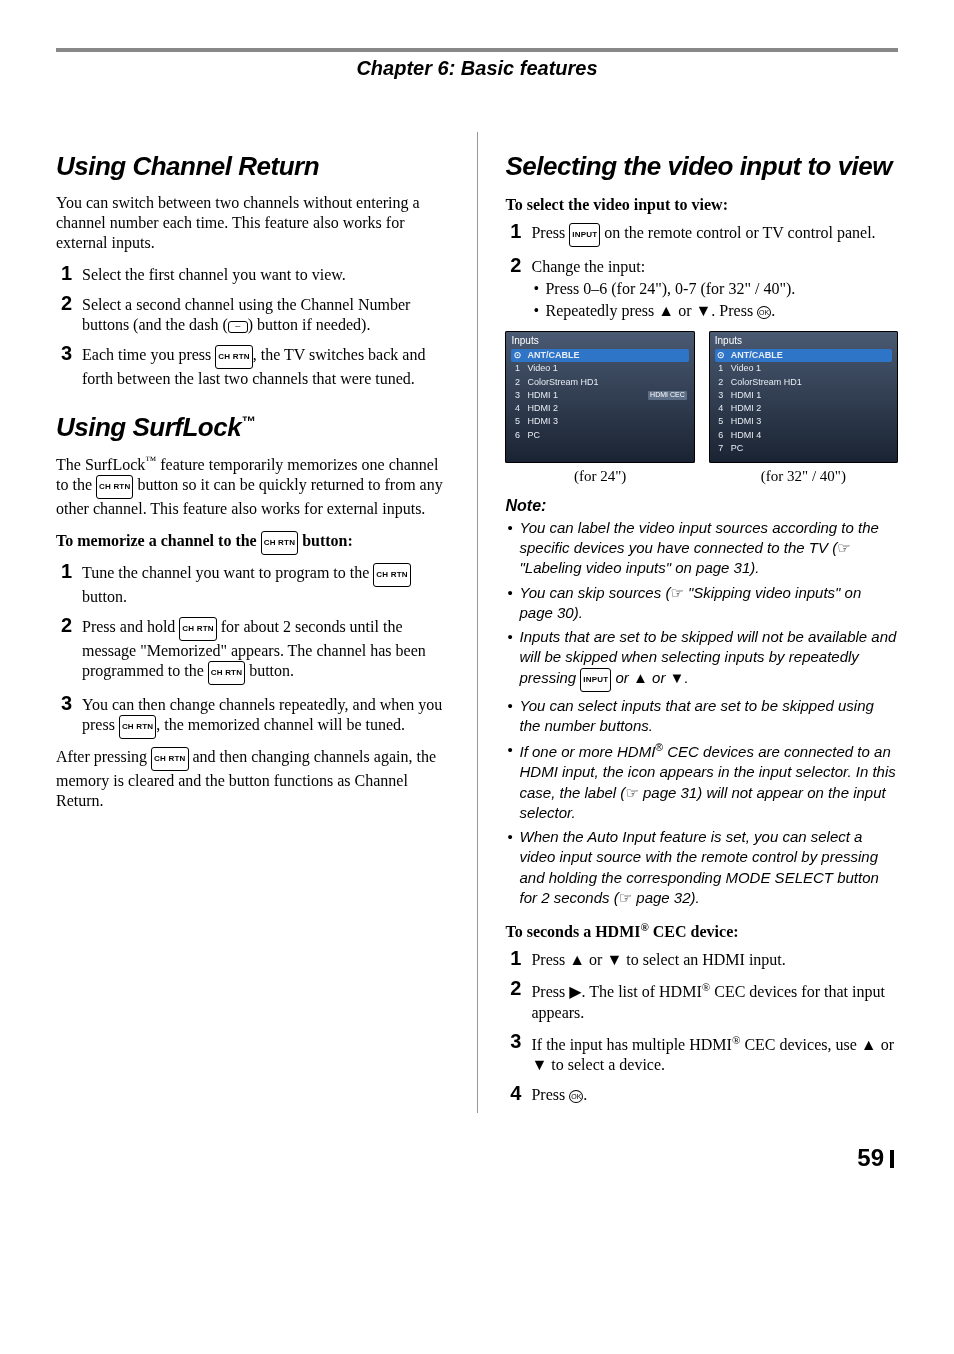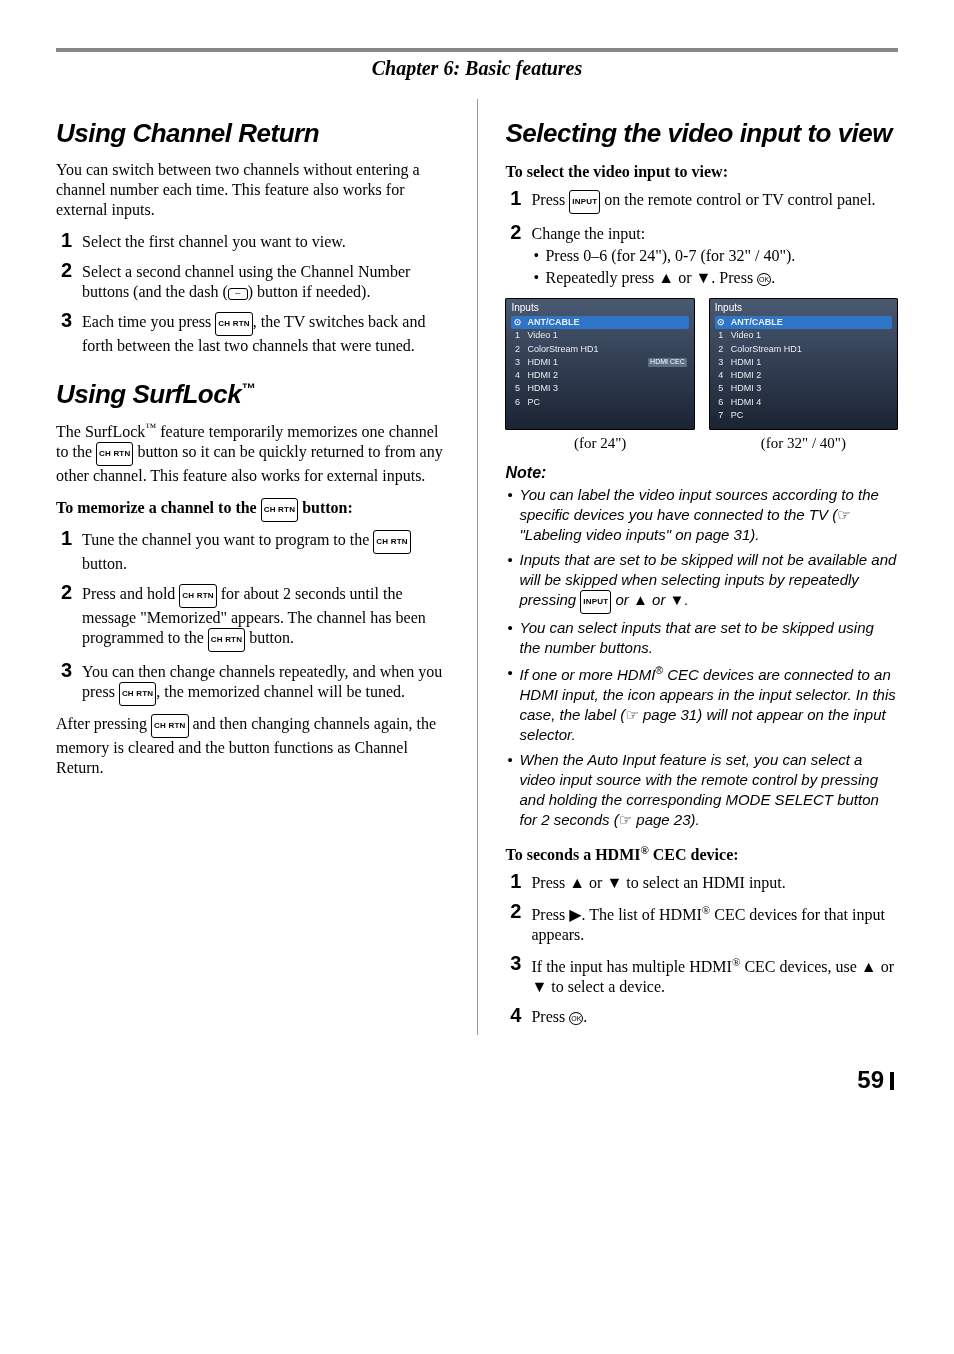--- a/index.html
+++ b/index.html
@@ -8,26 +8,26 @@
     font-size: 16px;
     margin: 0;
     padding: 48px 56px 40px 56px;
     width: 954px;
     box-sizing: border-box;
     color: #000;
     line-height: 1.25;
   }
   .chapter-header {
     text-align: center;
-    font-family: Liberation Serif, serif;
+    font-family: Liberation Sans, sans-serif;
     font-weight: bold;
     font-style: italic;
     font-size: 20px;
     padding-bottom: 6px;
-    margin-bottom: 8px;
+    margin-bottom: 41px;
   }
   .chapter-rule {
     border: none;
     border-top: 4px solid #888;
     margin: 0 0 4px 0;
   }
   .columns {
     display: flex;
     gap: 28px;
   }
@@ -408,28 +408,31 @@
       <div>(for 24")</div>
       <div>(for 32" / 40")</div>
     </div>
 
     <div class="note-head">Note:</div>
     <ul class="notes">
       <li>
         <span>You can label the video input sources according to the specific devices you have connected to the TV (</span><span class="pointer">☞</span><span> "Labeling video inputs" on page 31).</span>
       </li>
       <li>
+        <span>You can skip sources (</span><span class="pointer">☞</span><span> "Skipping video inputs" on page 30).</span>
+      </li>
+      <li>
         <span>Inputs that are set to be skipped will not be available and will be skipped when selecting inputs by repeatedly pressing </span><span class="btn-label" style="font-style:normal">INPUT</span><span> or </span><span class="arrow" style="font-style:normal">▲</span><span> or </span><span class="arrow" style="font-style:normal">▼</span><span>.</span>
       </li>
       <li>You can select inputs that are set to be skipped using the number buttons.</li>
       <li>
         <span>If one or more HDMI</span><sup style="font-style:normal">®</sup><span> CEC devices are connected to an HDMI input, the icon appears in the input selector. In this case, the label (</span><span class="pointer">☞</span><span> page 31) will not appear on the input selector.</span>
       </li>
       <li>
-        <span>When the Auto Input feature is set, you can select a video input source with the remote control by pressing and holding the corresponding MODE SELECT button for 2 seconds (</span><span class="pointer">☞</span><span> page 23).</span>
+        <span>When the Auto Input feature is set, you can select a video input source with the remote control by pressing and holding the corresponding MODE SELECT button for 2 seconds (</span><span class="pointer">☞</span><span> page 32).</span>
       </li>
     </ul>
 
     <p class="lead-in">
       <span>To seconds a HDMI</span><sup>®</sup><span> CEC device:</span>
     </p>
 
     <ol class="steps">
       <li>
         <span class="num">1</span>

